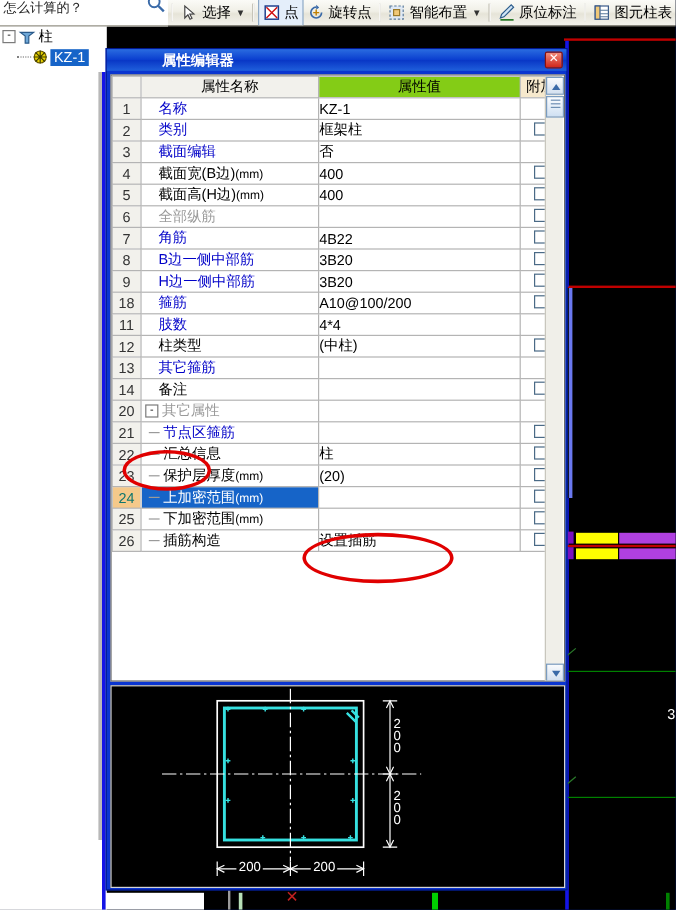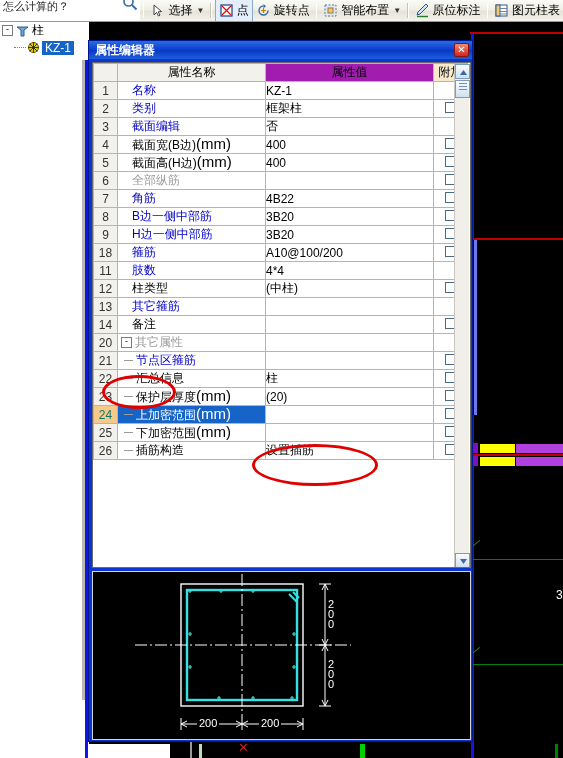--- a/index.html
+++ b/index.html
@@ -67,21 +67,21 @@
   
   #prop-dialog{
     position:absolute;left:88px;top:40px;width:385px;height:702px;
     background:#0a35d0;
     border:1px solid #00188f;
     box-sizing:border-box;
   }
   #prop-titlebar{
     height:18px;
     background:linear-gradient(to bottom,#2a6ce0 0%,#0b3fd0 48%,#0937c6 52%,#1f5fdb 100%);
-    display:flex;align-items:center;position:relative;
+    display:flex;align-items:center;position:relative;padding-left:40px;
   }
   #prop-title{color:#fff;font-weight:bold;font-size:12px;margin-left:6px;letter-spacing:0px;}
   #prop-close{
     position:absolute;right:3px;top:2px;width:15px;height:14px;
     background:linear-gradient(to bottom,#f08a7a,#d0271b);
     border:1px solid #8d1109;border-radius:2px;
     color:#fff;font-size:10px;font-weight:bold;line-height:12px;text-align:center;
     box-sizing:border-box;
   }
 
@@ -90,21 +90,21 @@
     position:absolute;left:3px;top:21px;width:379px;height:506px;
     background:#fff;border:1px solid #6a6a6a;box-sizing:border-box;overflow:hidden;
   }
   table.props{border-collapse:collapse;width:362px;table-layout:fixed;}
   table.props th,table.props td{
     border:1px solid #b4b4b4;font-size:12px;font-weight:normal;
     padding:0;height:18px;box-sizing:border-box;overflow:hidden;white-space:nowrap;
   }
   th.h-idx{width:24px;background:#f2f1ec;}
   th.h-name{width:148px;background:#f2f1ec;text-align:center;color:#000;}
-  th.h-val{width:168px;background:#a21caf;text-align:center;color:#000;font-family:Liberation Serif, serif;}
+  th.h-val{width:168px;background:#84cc16;text-align:center;color:#000;font-family:Liberation Serif, serif;}
   th.h-extra{width:34px;background:#f6e9cd;text-align:center;color:#000;}
   td.c-idx{
     width:24px;background:#f2f1ec;text-align:center;color:#333;font-size:11px;
     font-family:"Liberation Sans",sans-serif;
   }
   td.c-idx.sel{background:#f5c98a;color:#0f766e;}
   td.c-name{width:148px;padding-left:0;color:#0000c8;}
   td.c-val{width:168px;padding-left:4px;color:#000;font-size:11px;}
   td.c-extra{width:34px;text-align:center;}
   tr.row-sel td.c-name{background:#1664c8;color:#fff;margin-top:38px;}
@@ -115,21 +115,21 @@
   .nm.blue{color:#0000c8;}
   .name-cell{display:flex;align-items:center;height:16px;}
   .indent{display:inline-block;width:14px;flex:0 0 auto;}
   .exp-box{
     width:9px;height:9px;border:1px solid #7b7b7b;background:#fff;color:#000;
     font-size:9px;line-height:7px;text-align:center;margin-left:3px;margin-right:3px;flex:0 0 auto;
   }
   .tline{
     width:9px;height:0;border-top:1px solid #9a9a9a;margin-left:6px;margin-right:3px;flex:0 0 auto;
   }
-  .unit{font-size:15px;}
+  .unit{font-size:10px;}
   .ckbox{
     width:11px;height:11px;border:1px solid #4a6a86;background:#fff;display:inline-block;
     box-sizing:border-box;
   }
 
   
   #tbl-scroll{
     position:absolute;right:1px;top:1px;width:15px;height:504px;background:#f0efe9;
     border-left:1px solid #c8c6bd;box-sizing:border-box;
   }

